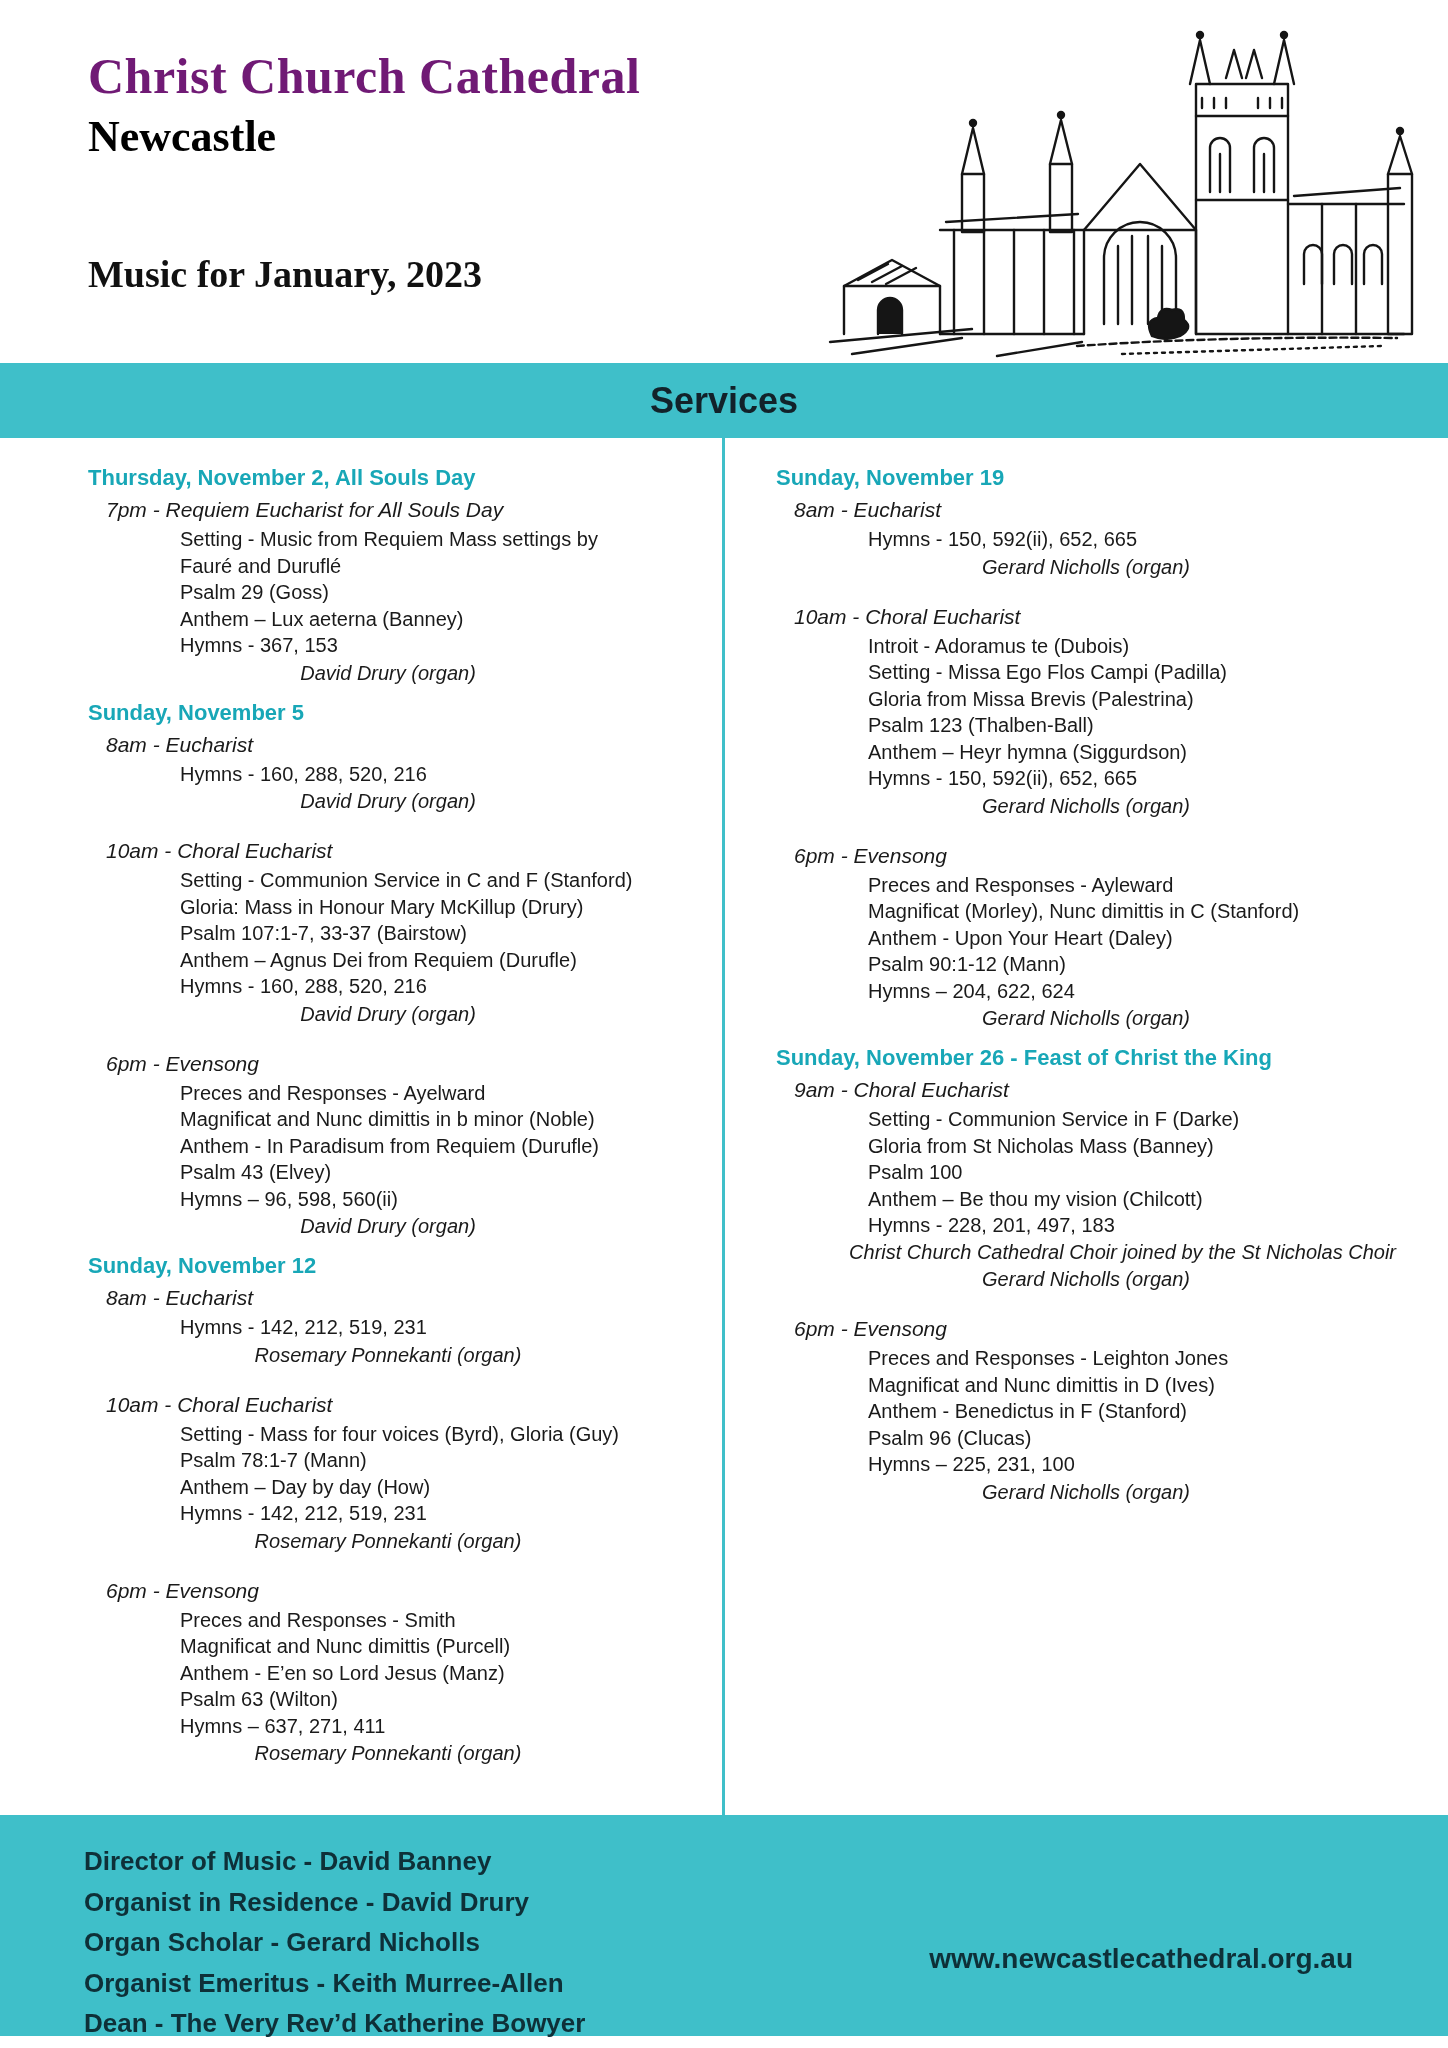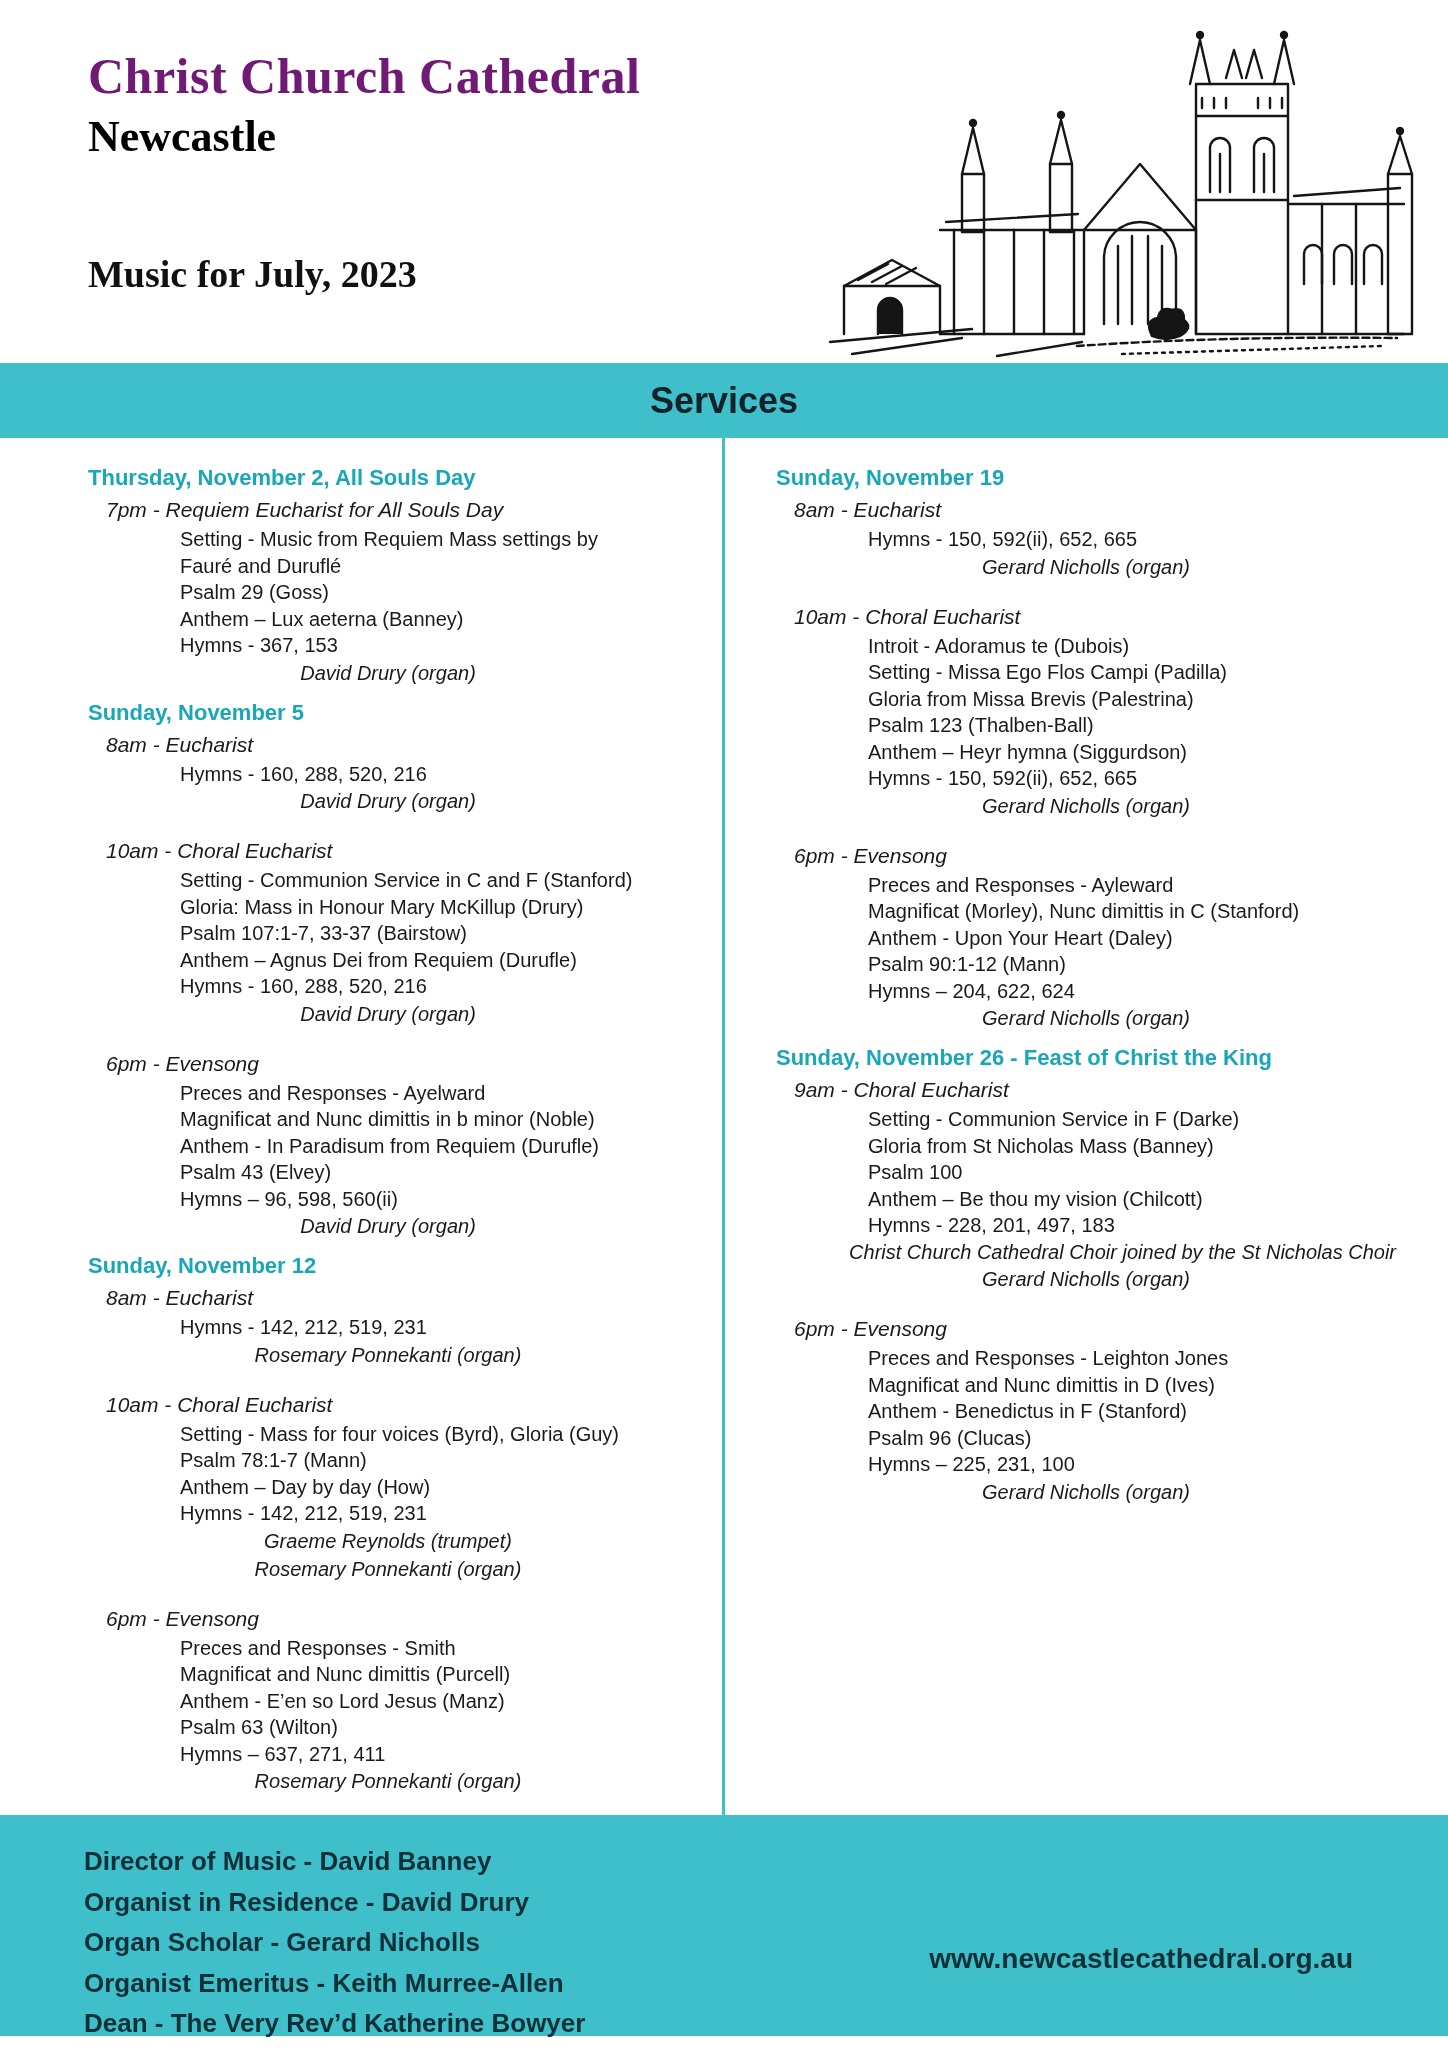--- a/index.html
+++ b/index.html
@@ -54,21 +54,21 @@
     font-size:28px;font-weight:bold;color:#0E3038;
   }
 </style>
 </head>
 <body>
 
 <div class="page">
 
   <h1 class="hdr-title">Christ Church Cathedral</h1>
   <h2 class="hdr-title2">Newcastle</h2>
-  <h3 class="hdr-sub">Music for July, 2023</h3>
+  <h3 class="hdr-sub">Music for January, 2023</h3>
 
   <svg class="cathedral" viewBox="0 0 600 340" xmlns="http://www.w3.org/2000/svg">
     <g stroke="#151515" fill="none" stroke-width="2.4" stroke-linecap="round" stroke-linejoin="round">
 
       <path d="M8 318 L150 305"></path>
       <path d="M30 330 L140 314"></path>
       <path d="M175 332 L260 318"></path>
       <path d="M255 322 Q400 312 575 314" stroke-dasharray="7 4"></path>
       <path d="M300 330 L560 322" stroke-dasharray="3 5"></path>
 
@@ -192,21 +192,20 @@
             <div class="service-time">8am - Eucharist</div>
             <div class="detail">Hymns - 142, 212, 519, 231</div>
             <div class="credit">Rosemary Ponnekanti (organ)</div>
           </div>
           <div class="service">
             <div class="service-time">10am - Choral Eucharist</div>
             <div class="detail">Setting - Mass for four voices (Byrd), Gloria (Guy)</div>
             <div class="detail">Psalm 78:1-7 (Mann)</div>
             <div class="detail">Anthem –  Day by day (How)</div>
             <div class="detail">Hymns - 142, 212, 519, 231</div>
-            <div class="credit">Graeme Reynolds (trumpet)</div>
             <div class="credit">Rosemary Ponnekanti (organ)</div>
           </div>
           <div class="service">
             <div class="service-time">6pm - Evensong</div>
             <div class="detail">Preces and Responses - Smith</div>
             <div class="detail">Magnificat and Nunc dimittis (Purcell)</div>
             <div class="detail">Anthem - E’en so Lord Jesus (Manz)</div>
             <div class="detail">Psalm 63 (Wilton)</div>
             <div class="detail">Hymns – 637, 271, 411</div>
             <div class="credit">Rosemary Ponnekanti (organ)</div>

